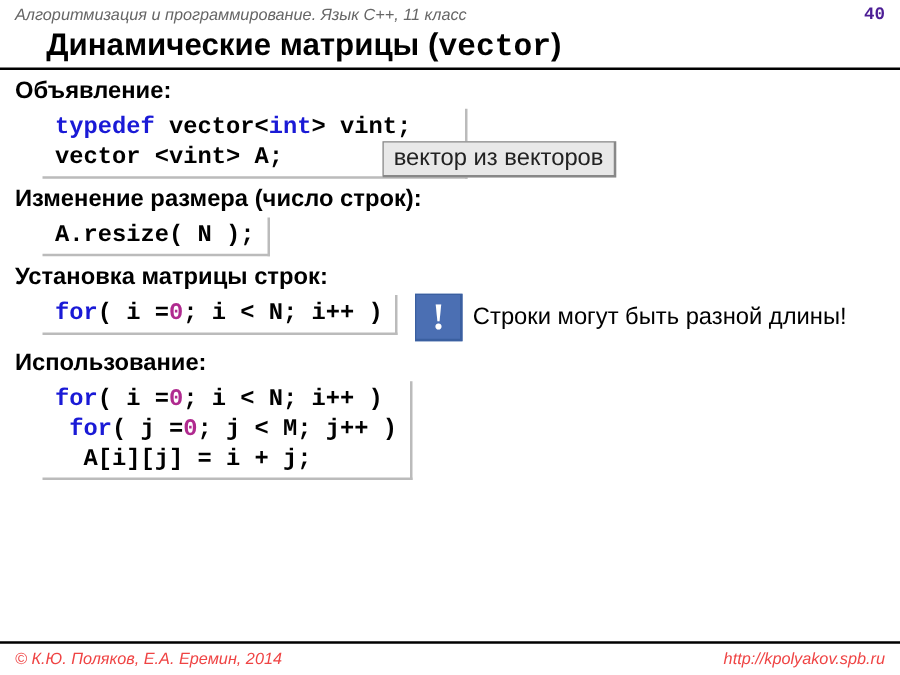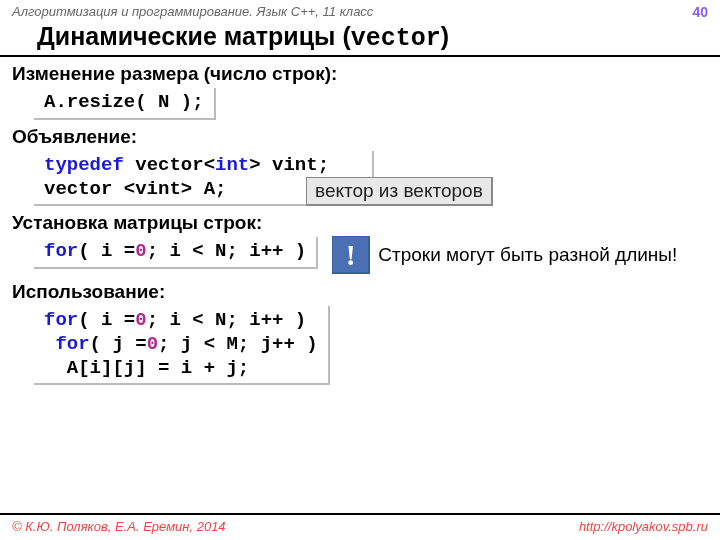--- a/index.html
+++ b/index.html
@@ -12,21 +12,21 @@
     overflow: hidden;
   }
   .header {
     display: flex;
     justify-content: space-between;
     padding: 4px 12px 0 12px;
     font-size: 13px;
     font-style: italic;
     color: #666;
   }
-  .page-num { font-weight: bold; color: #8b5cf6; font-style: normal; font-size: 14px; }
+  .page-num { font-weight: bold; color: #4c1d95; font-style: normal; font-size: 14px; font-family: Liberation Mono, monospace; }
   .title {
     font-size: 25px;
     font-weight: bold;
     padding: 2px 12px 0 12px;
     color: #000;
     margin-left: 25px;
   }
   .title-mono { font-family: "Courier New", monospace; }
   .hr1 { border: none; border-top: 2px solid #000; margin: 2px 0 6px 0; }
   .content { padding: 0 12px; }
@@ -99,36 +99,36 @@
 </div>
 
 <div class="title">
   <span>Динамические матрицы (</span><span class="title-mono">vector</span><span>)</span>
 </div>
 <hr class="hr1">
 
 <div class="content">
 
   <div class="block">
-    <div class="section-label">Изменение размера (число строк):</div>
-    <div class="codebox-wrap">
-      <div class="codebox">
-        <span>A.resize( N );</span>
-      </div>
-    </div>
-  </div>
-
-  <div class="block">
     <div class="section-label">Объявление:</div>
     <div class="codebox-wrap">
       <div class="codebox" style="min-width:340px">
         <span class="kw">typedef</span><span> vector&lt;</span><span class="kw">int</span><span>&gt; vint;</span><br>
         <span>vector &lt;vint&gt; A;</span>
       </div>
       <div class="annot" style="left:272px; top:26px;">вектор из векторов</div>
+    </div>
+  </div>
+
+  <div class="block">
+    <div class="section-label">Изменение размера (число строк):</div>
+    <div class="codebox-wrap">
+      <div class="codebox">
+        <span>A.resize( N );</span>
+      </div>
     </div>
   </div>
 
   <div class="block">
     <div class="section-label">Установка матрицы строк:</div>
     <div class="row-flex">
       <div class="codebox-wrap">
         <div class="codebox">
           <span class="kw">for</span><span>( i =</span><span class="num">0</span><span>; i &lt; N; i++ )</span><br>
         </div>

